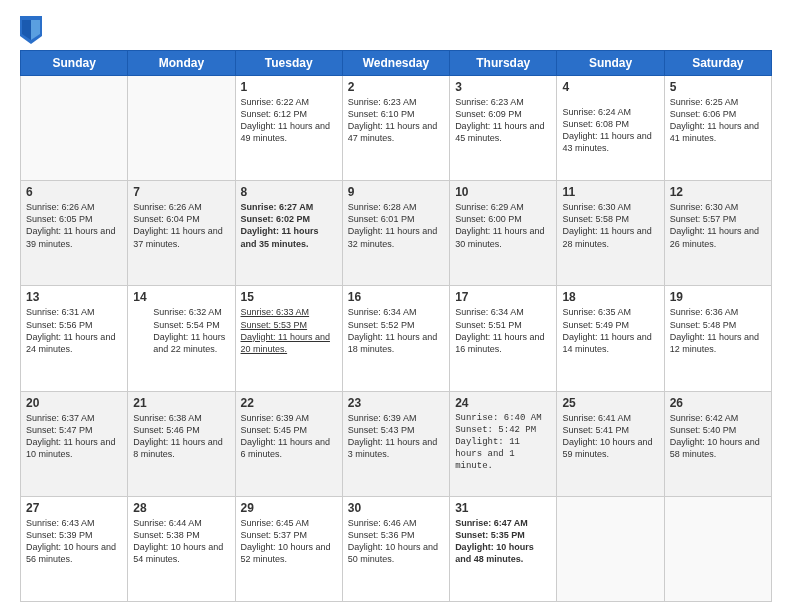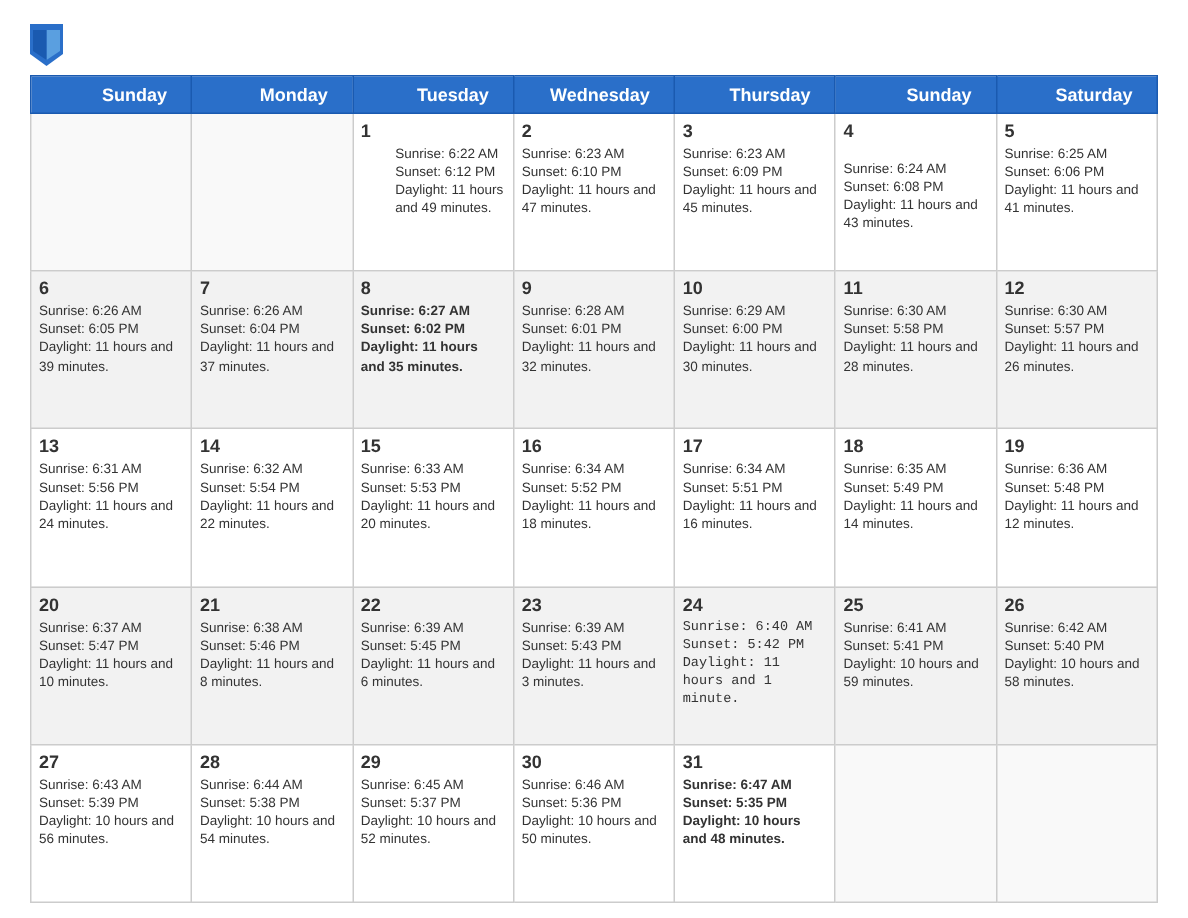--- a/index.html
+++ b/index.html
@@ -67,21 +67,21 @@
       border-collapse: collapse;
       flex: 1;
       table-layout: fixed;
     }
     .calendar th {
       background: #2a6fc9;
       color: #fff;
       font-size: 12px;
       font-weight: 600;
       padding: 5px 16px;
-      text-align: right;
+      text-align: center;
       border: 1px solid #1a5ab0;
     }
     .calendar td {
       border: 1px solid #ccc;
       vertical-align: top;
       padding: 4px 5px;
       font-size: 9.5px;
       color: #333;
       height: 88px;
       width: 113px;
@@ -137,21 +137,21 @@
           <th>Sunday</th>
           <th>Saturday</th>
         </tr>
     </thead>
     <tbody id="calendar-body">
     <tr>
           <td class="empty"></td>
           <td class="empty"></td>
           <td>
             <div class="day-number">1</div>
-            <div class="day-info" style="white-space: pre-line; margin-left: 23px;">Sunrise: 6:22 AM
+            <div class="day-info" style="white-space: pre-line;">Sunrise: 6:22 AM
 Sunset: 6:12 PM
 Daylight: 11 hours and 49 minutes.</div>
           </td>
           <td>
             <div class="day-number">2</div>
             <div class="day-info" style="white-space: pre-line;">Sunrise: 6:23 AM
 Sunset: 6:10 PM
 Daylight: 11 hours and 47 minutes.</div>
           </td>
           <td>
@@ -219,27 +219,27 @@
         </tr>
         <tr>
           <td>
             <div class="day-number">13</div>
             <div class="day-info" style="white-space: pre-line;">Sunrise: 6:31 AM
 Sunset: 5:56 PM
 Daylight: 11 hours and 24 minutes.</div>
           </td>
           <td>
             <div class="day-number">14</div>
-            <div class="day-info" style="white-space: pre-line;">Sunrise: 6:32 AM
+            <div class="day-info" style="white-space: pre-line; margin-left: 20px;">Sunrise: 6:32 AM
 Sunset: 5:54 PM
 Daylight: 11 hours and 22 minutes.</div>
           </td>
           <td>
             <div class="day-number">15</div>
-            <div class="day-info" style="white-space: pre-line;">Sunrise: 6:33 AM
+            <div class="day-info" style="white-space: pre-line; text-decoration: underline;">Sunrise: 6:33 AM
 Sunset: 5:53 PM
 Daylight: 11 hours and 20 minutes.</div>
           </td>
           <td>
             <div class="day-number">16</div>
             <div class="day-info" style="white-space: pre-line;">Sunrise: 6:34 AM
 Sunset: 5:52 PM
 Daylight: 11 hours and 18 minutes.</div>
           </td>
           <td>

